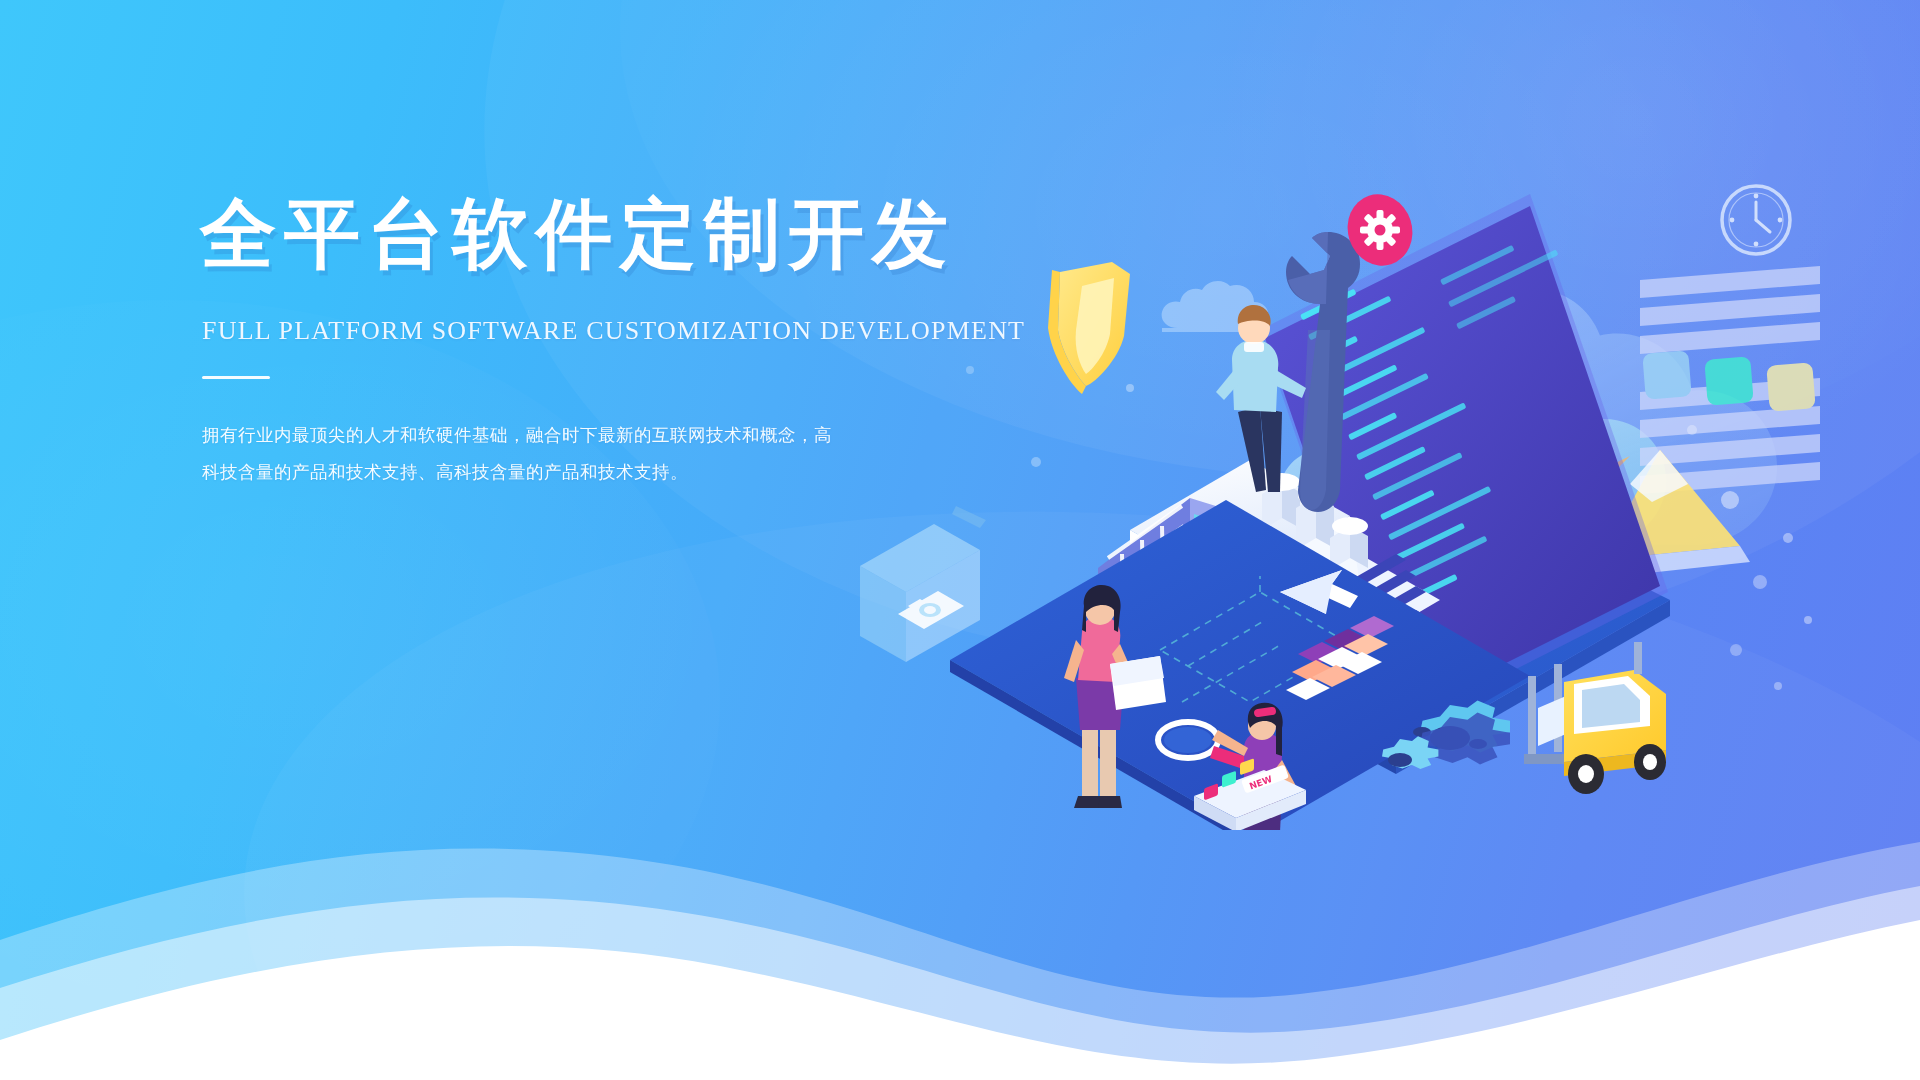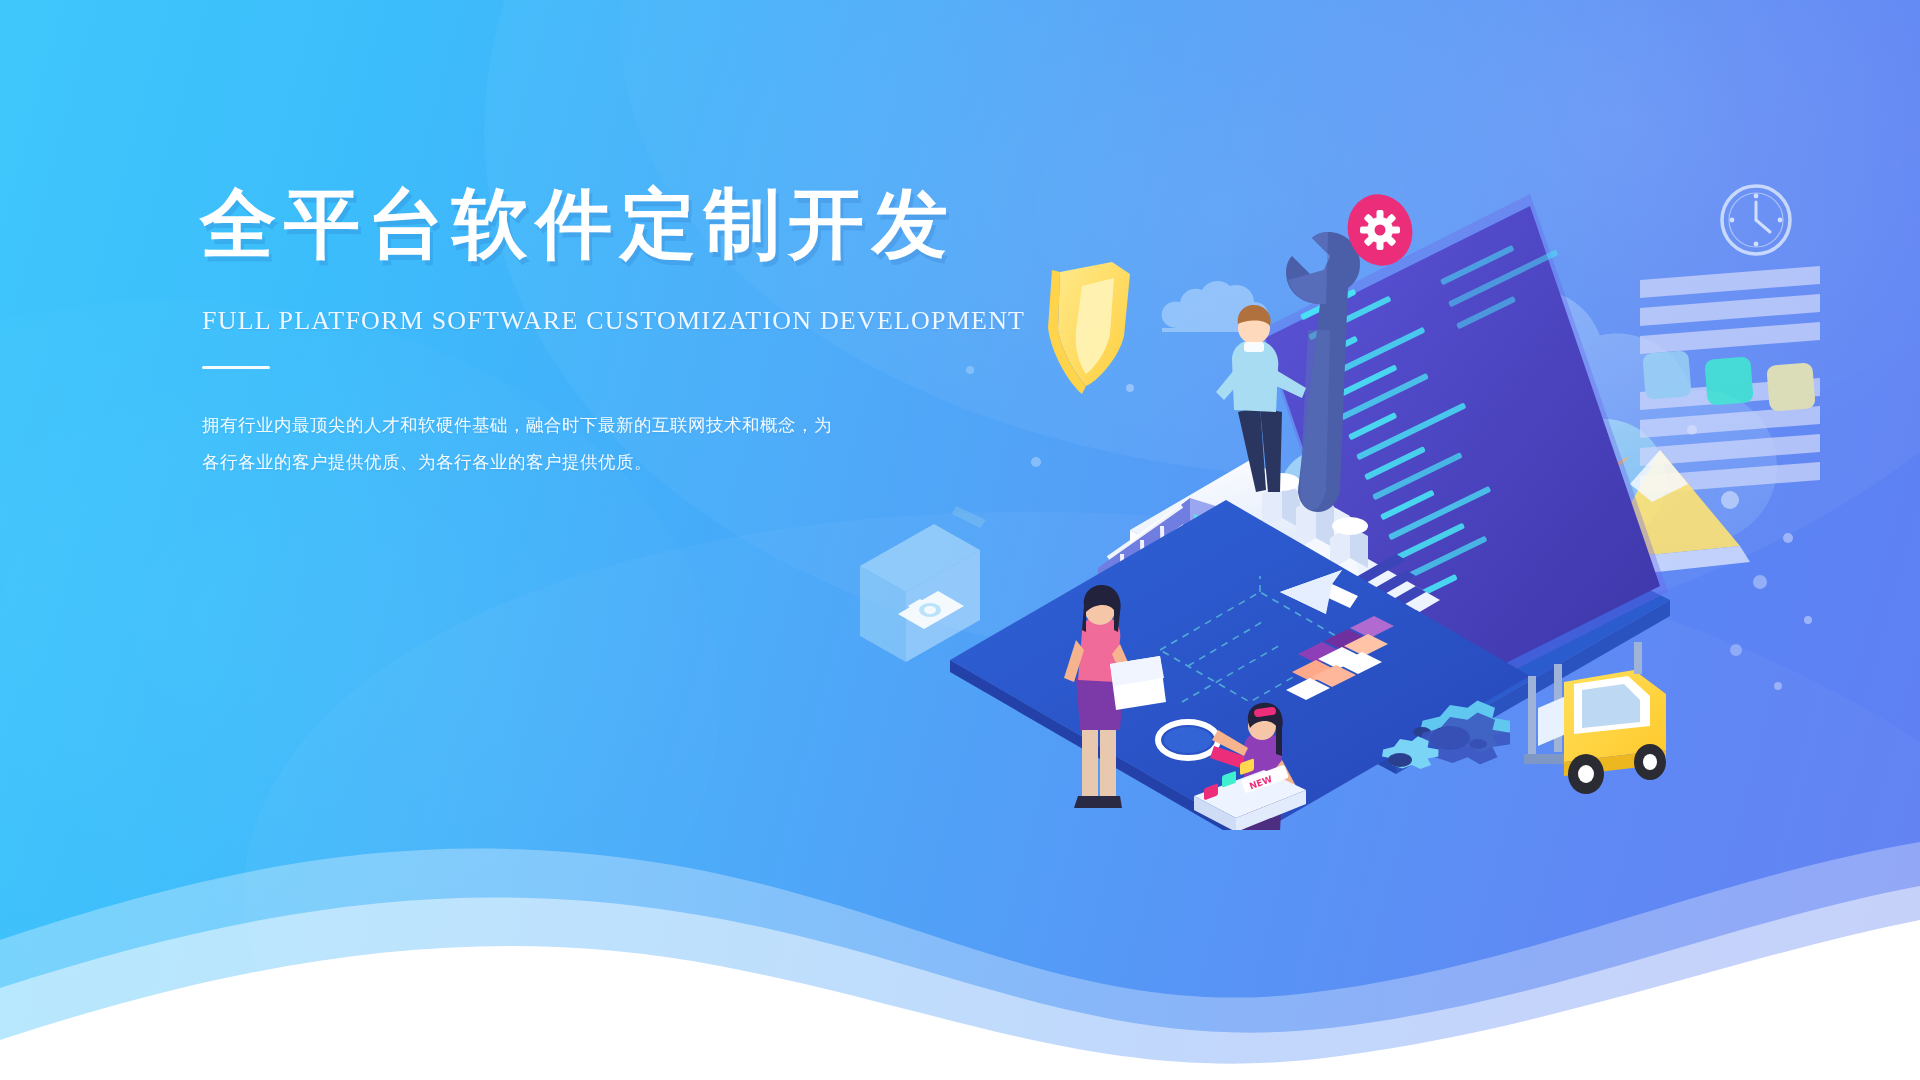--- a/index.html
+++ b/index.html
@@ -19,21 +19,21 @@
   .blob-b{left:1180px;top:-260px;width:900px;height:760px;
     background:radial-gradient(ellipse at 50% 50%,rgba(255,255,255,.07),rgba(255,255,255,0) 66%);}
   .blob-c{left:-380px;top:300px;width:1100px;height:800px;
     background:radial-gradient(ellipse at 60% 40%,rgba(255,255,255,.05),rgba(255,255,255,0) 68%);}
   .sweep{position:absolute;left:480px;top:-520px;width:1700px;height:1180px;
     border-radius:50%;background:rgba(255,255,255,.045);transform:rotate(-8deg);}
   .sweep2{position:absolute;left:240px;top:520px;width:1900px;height:900px;
     border-radius:50%;background:rgba(255,255,255,.035);transform:rotate(6deg);}
 
   
-  .copy{position:absolute;left:200px;top:186px;width:700px;}
+  .copy{position:absolute;left:200px;top:196px;width:700px;}
   .title{
     font-size:76px;line-height:1;font-weight:700;color:#ffffff;
     letter-spacing:8px;white-space:nowrap;margin:0;
     text-shadow:3px 5px 0 rgba(40,110,190,.22);
     font-family:"DejaVu Sans","Liberation Sans",sans-serif;
   }
   .subtitle{
     margin:44px 0 0 2px;font-family:"Liberation Serif","DejaVu Serif",serif;
     font-size:26px;letter-spacing:1.2px;color:#eef7ff;white-space:nowrap;
     text-shadow:0 1px 2px rgba(40,110,190,.18);
@@ -419,21 +419,21 @@
         <circle cx="206" cy="332" r="5" opacity=".3"></circle>
         <circle cx="140" cy="240" r="4" opacity=".25"></circle>
       </g>
     </svg>
   </div>
 
   <div class="copy">
     <h1 class="title">全平台软件定制开发</h1>
     <div class="subtitle">FULL PLATFORM SOFTWARE CUSTOMIZATION DEVELOPMENT</div>
     <div class="rule"></div>
-    <p class="para">拥有行业内最顶尖的人才和软硬件基础，融合时下最新的互联网技术和概念，为各行各业的客户提供优质、为各行各业的客户提供优质。</p>
+    <p class="para">拥有行业内最顶尖的人才和软硬件基础，融合时下最新的互联网技术和概念，高科技含量的产品和技术支持、高科技含量的产品和技术支持。</p>
   </div>
 
   <div id="waves">
     <svg viewBox="0 0 1920 260" preserveAspectRatio="none" xmlns="http://www.w3.org/2000/svg">
       <path d="M0 120 C240 40 420 10 640 40 C900 76 1060 200 1300 174 C1520 150 1700 60 1920 22 L1920 260 L0 260 Z" fill="#ffffff" opacity=".30"></path>
       <path d="M0 168 C260 84 460 58 680 92 C930 130 1090 236 1330 208 C1550 182 1720 104 1920 66 L1920 260 L0 260 Z" fill="#ffffff" opacity=".48"></path>
       <path d="M0 220 C280 128 500 104 720 146 C960 192 1110 268 1340 236 C1560 206 1730 138 1920 100 L1920 260 L0 260 Z" fill="#ffffff"></path>
     </svg>
   </div>
 

